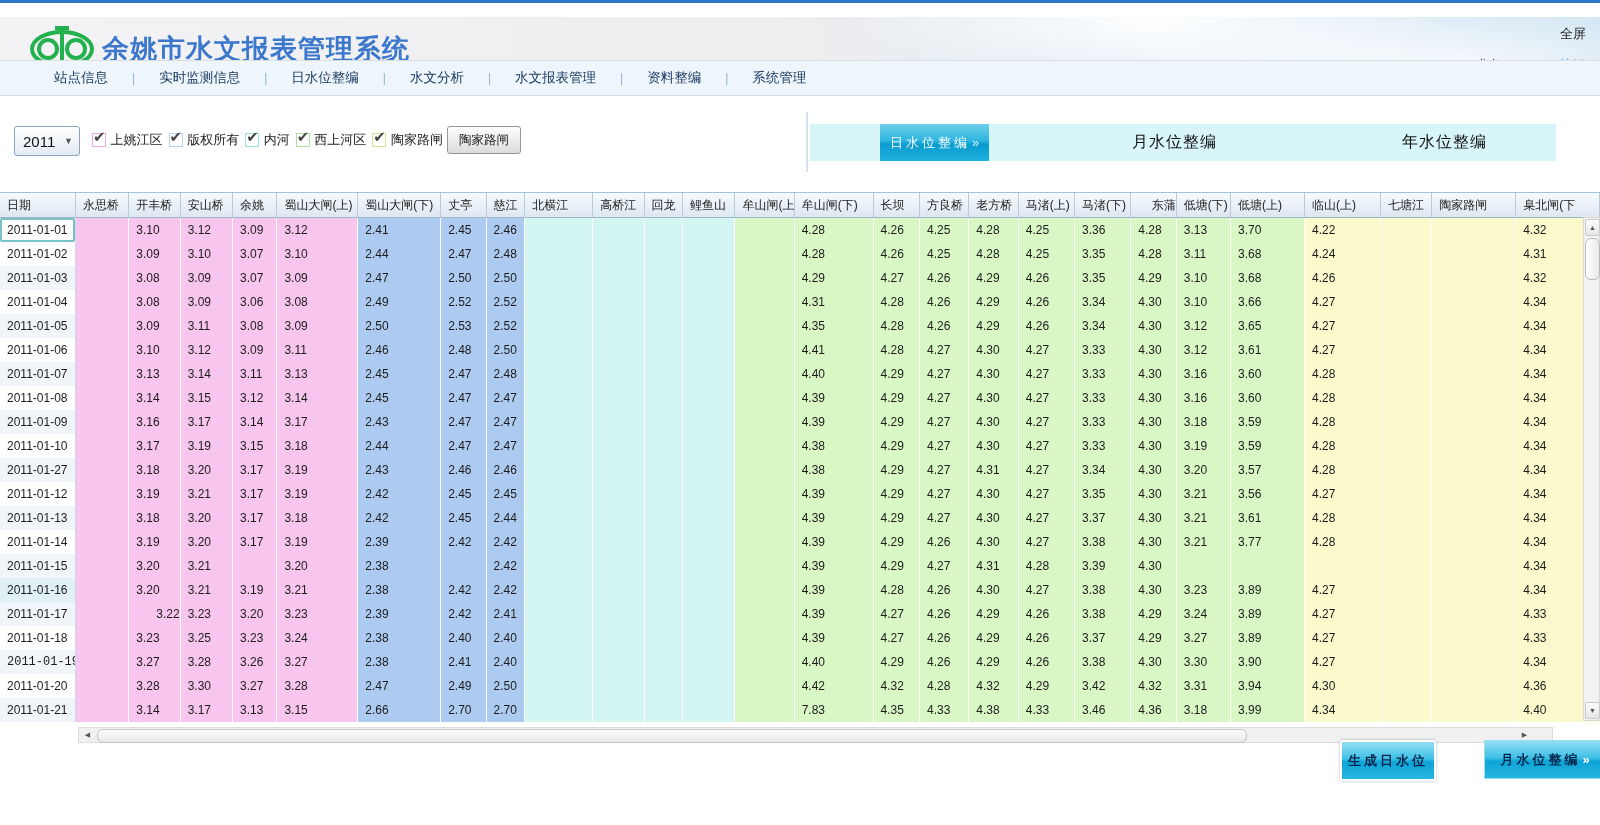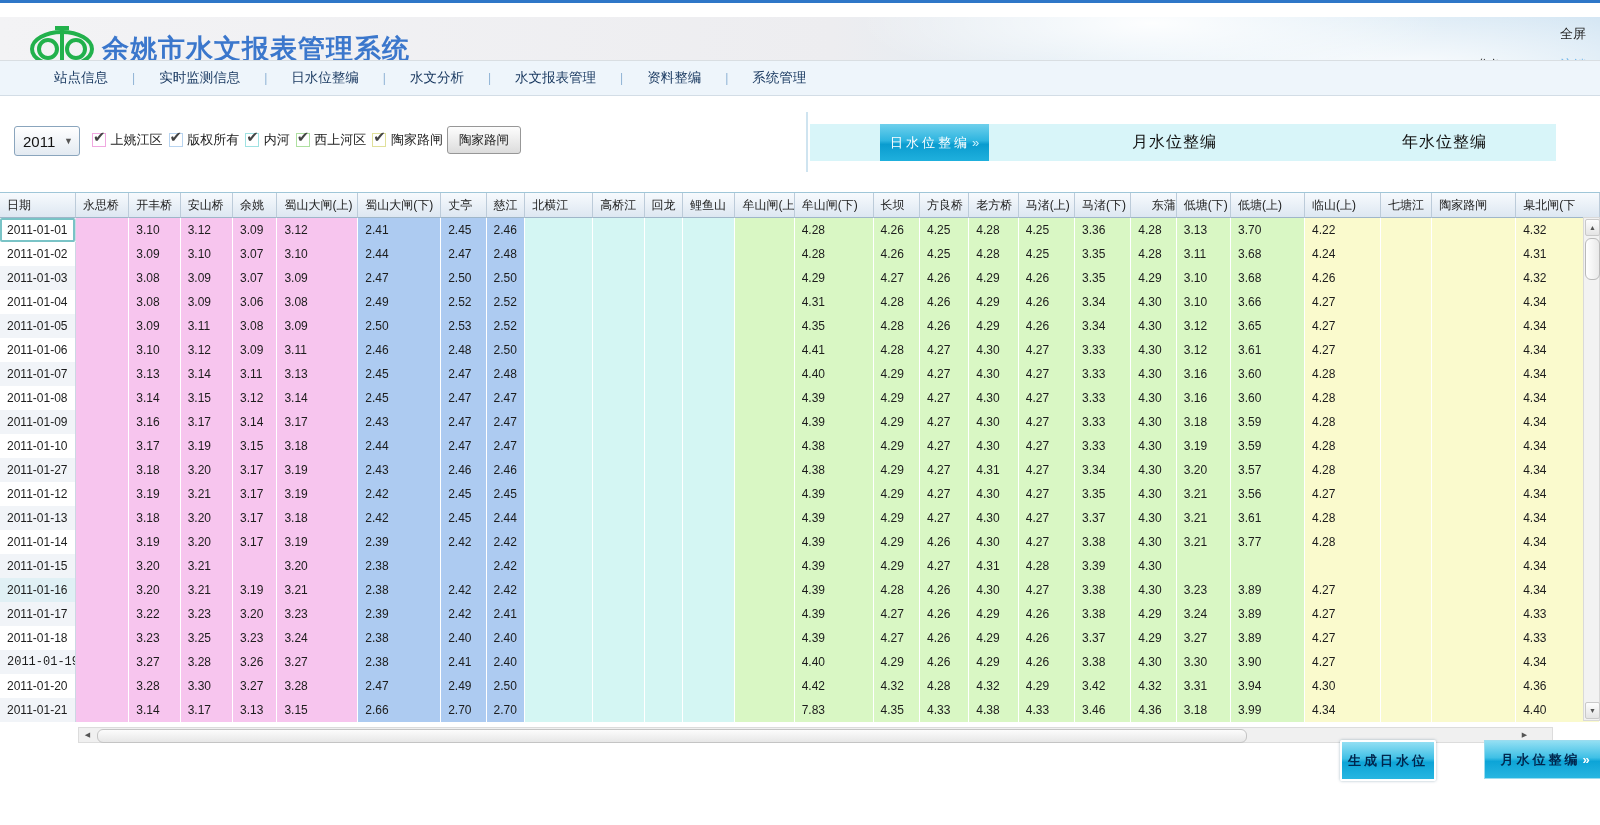--- a/index.html
+++ b/index.html
@@ -666,21 +666,21 @@
         <div class="g-cell" style="width: 55px; background: rgb(217, 247, 196);">3.23</div>
         <div class="g-cell" style="width: 75px; background: rgb(217, 247, 196);">3.89</div>
         <div class="g-cell" style="width: 77px; background: rgb(250, 250, 205);">4.27</div>
         <div class="g-cell" style="width: 52px; background: rgb(250, 250, 205);"></div>
         <div class="g-cell" style="width: 85px; background: rgb(250, 250, 205);"></div>
         <div class="g-cell" style="width: 85px; background: rgb(250, 250, 205);">4.34</div>
       </div>
       <div class="g-row">
         <div class="g-cell date-cell alt" style="width: 77px;">2011-01-17</div>
         <div class="g-cell" style="width: 54px; background: rgb(247, 197, 238);"></div>
-        <div class="g-cell" style="width: 52px; background: rgb(247, 197, 238);">3.22</div>
+        <div class="g-cell" style="width: 52px; background: rgb(247, 197, 238); text-align: right;">3.22</div>
         <div class="g-cell" style="width: 53px; background: rgb(247, 197, 238);">3.23</div>
         <div class="g-cell" style="width: 45px; background: rgb(247, 197, 238);">3.20</div>
         <div class="g-cell" style="width: 82px; background: rgb(247, 197, 238);">3.23</div>
         <div class="g-cell" style="width: 84px; background: rgb(173, 203, 241);">2.39</div>
         <div class="g-cell" style="width: 46px; background: rgb(173, 203, 241);">2.42</div>
         <div class="g-cell" style="width: 39px; background: rgb(173, 203, 241);">2.41</div>
         <div class="g-cell" style="width: 69px; background: rgb(212, 246, 243);"></div>
         <div class="g-cell" style="width: 52px; background: rgb(212, 246, 243);"></div>
         <div class="g-cell" style="width: 39px; background: rgb(212, 246, 243);"></div>
         <div class="g-cell" style="width: 53px; background: rgb(212, 246, 243);"></div>

